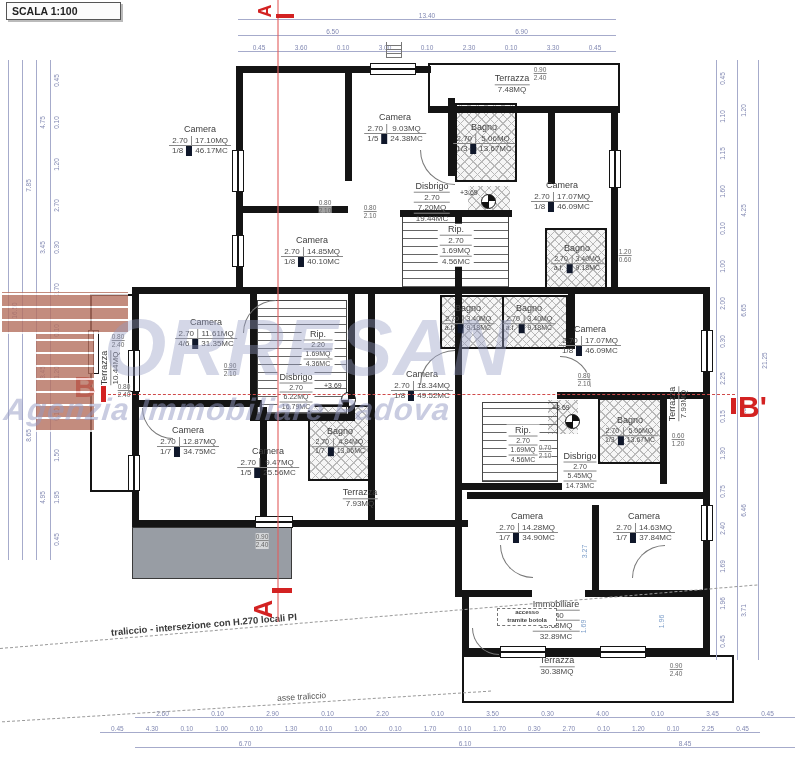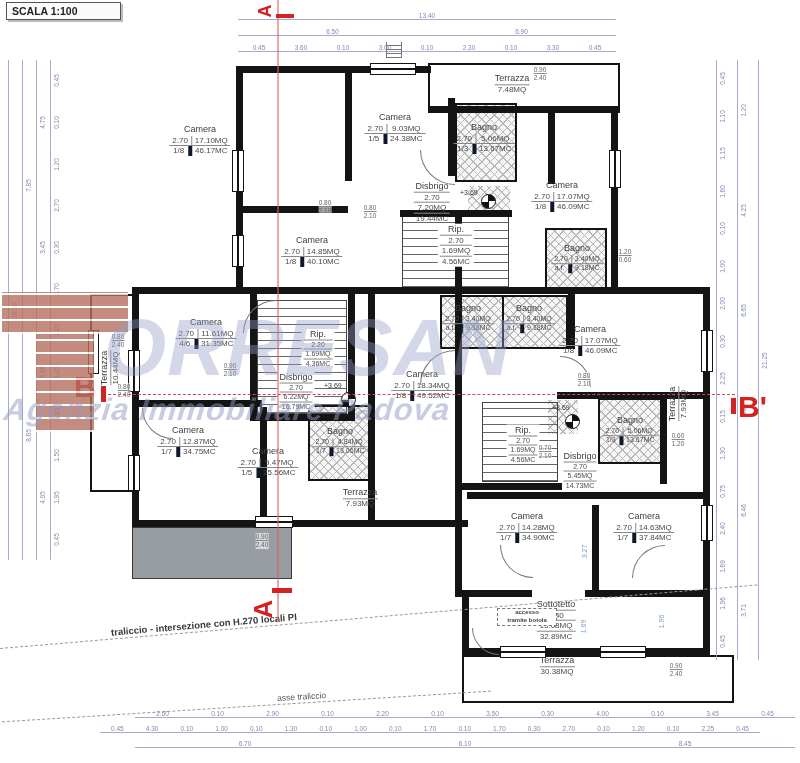--- a/index.html
+++ b/index.html
@@ -21,21 +21,21 @@
         border-radius:0 0 0 100%}
   .room{position:absolute;transform:translate(-50%,-50%);text-align:center;color:#4a4a4a;
         font-size:8px;line-height:1.2;white-space:nowrap;z-index:6}
   .room b{font-weight:normal;font-size:9px;display:block;color:#3d3d3d}
   .room.v{transform:translate(-50%,-50%) rotate(-90deg)}
   .room.wbg{background:#fff;padding:0 2px}
   .rt{display:inline-grid;grid-template-columns:auto auto;margin-top:1px}
   .rt span{padding:0 3px}
   .rt .c1{border-right:1px solid #888;border-bottom:1px solid #888}
   .rt .c2{border-bottom:1px solid #888}
-  .rt .c3{border-right:4px solid #0f172a}
+  .rt .c3{border-right:6px solid #0f172a}
   .ub{border-bottom:1px solid #888}
   .room.stack span{display:block;padding:0 2px}
   .dl{position:absolute;transform:translate(-50%,-50%);font-size:6.5px;color:#666;
       text-align:center;line-height:1.15;z-index:6;background:rgba(255,255,255,.6)}
   .dl span{display:block}
   .dl span:first-child{border-bottom:1px solid #888}
   .dimrow{position:absolute;display:flex;justify-content:space-around;align-items:flex-end;
       color:#8188b2;font-size:6.5px;border-bottom:1px solid #a6abcb;height:11px;z-index:5}
   .dimrow span{padding:0 1px}
   .dimcol{position:absolute;display:flex;flex-direction:column;justify-content:space-around;
@@ -464,21 +464,21 @@
   <div class="room" style="left:644px;top:527px">
     <b>Camera</b>
     <span class="rt">
         <span class="c1">2.70</span>
         <span class="c2">14.63MQ</span>
         <span class="c3">1/7</span>
         <span>37.84MC</span>
       </span>
   </div>
   <div class="room stack" style="left:556px;top:620px">
-    <b class="ub">Sottotetto</b>
+    <b class="ub">Immobiliare</b>
     <span class="ub">2.40</span>
       <span class="ub">13.68MQ</span>
       <span>32.89MC</span>
   </div>
   <div class="room" style="left:557px;top:666px">
     <b class="ub">Terrazza</b>
     <span>30.38MQ</span>
   </div>
 
   <div style="position:absolute;left:497px;top:608px;width:58px;border:1px dashed #777;font-size:6px;font-weight:bold;text-align:center;z-index:6;background:#fff;line-height:1.3">

